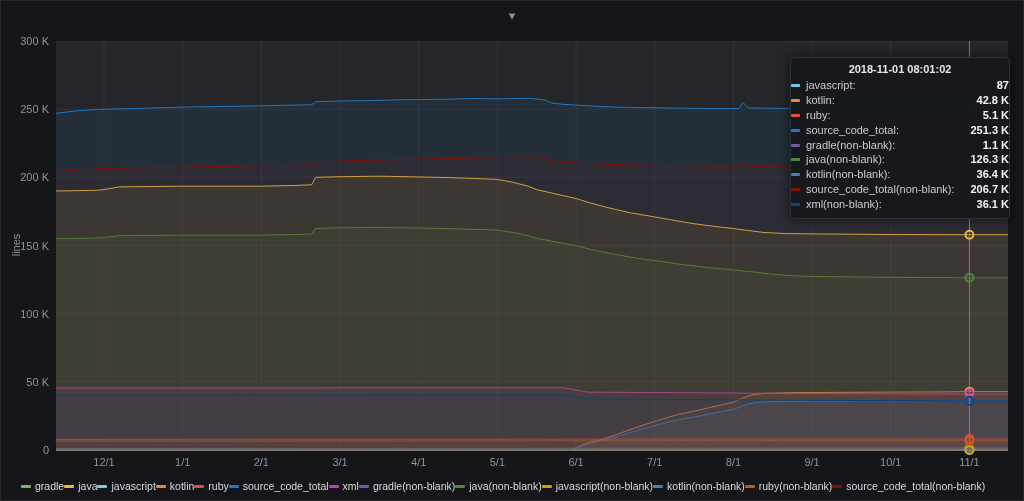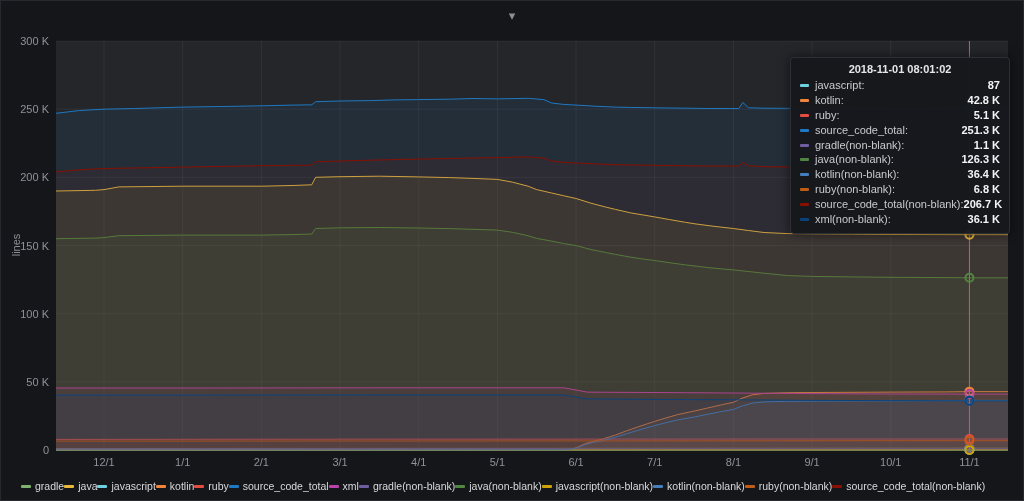--- a/index.html
+++ b/index.html
@@ -3,21 +3,21 @@
 <meta charset="utf-8">
 <style>
   *{margin:0;padding:0;box-sizing:border-box}
   html,body{width:1024px;height:501px;overflow:hidden}
   body{background:#0e0f12;font-family:"Liberation Sans",sans-serif;position:relative}
   .screen{position:absolute;inset:0;background:#15161a;border:1px solid #27292e}
   #chart-svg{position:absolute;left:0;top:0;width:1024px;height:501px}
   #chart-svg text{font-family:"Liberation Sans",sans-serif;font-size:11px}
   .caret{position:absolute;top:8px;left:50%;transform:translateX(-50%);color:#8b9096;font-size:13px;line-height:13px;cursor:pointer;z-index:6}
   .ylabel{position:absolute;left:0;top:238px;width:30px;text-align:center;font-size:11px;color:#8a8e95;transform:rotate(-90deg);z-index:2}
-  .tooltip{position:absolute;left:789px;top:56px;width:220px;background:rgba(22,24,28,0.97);border:1px solid #2c2f35;border-radius:4px;padding:5px 9px 6px;box-shadow:0 0 12px rgba(0,0,0,.55);font-size:11px;color:#d8d9da;z-index:5}
+  .tooltip{position:absolute;left:789px;top:56px;width:220px;background:rgba(22,24,28,0.97);border:1px solid #2c2f35;border-radius:4px;padding:5px 0 6px;box-shadow:0 0 12px rgba(0,0,0,.55);font-size:11px;color:#d8d9da;z-index:5}
   .tip-title{text-align:center;font-weight:bold;color:#e5e6e8;margin-bottom:3px}
   .tip-row{display:flex;align-items:center;height:14.9px;line-height:14.9px;white-space:nowrap}
   .tip-icon{width:9px;height:3px;border-radius:1px;margin-right:6px;flex:0 0 auto}
   .tip-label{color:#c9cacc}
   .tip-value{margin-left:auto;font-weight:bold;color:#f3f4f6}
   .legend{position:absolute;left:20px;right:6px;bottom:6px;height:16px;display:flex;align-items:center;font-size:10.5px;color:#d8d9da;white-space:nowrap;overflow:hidden;z-index:4}
   .legend-item{display:flex;align-items:center;cursor:pointer;flex:0 0 auto}
   .legend-icon{width:10px;height:3px;border-radius:1px;margin-right:4px}
 </style>
 </head>
@@ -144,25 +144,20 @@
           <span class="tip-icon" style="background: rgb(80, 134, 66);"></span>
           <span class="tip-label">java(non-blank):</span>
           <span class="tip-value">126.3 K</span>
         </div>
         <div class="tip-row">
           <span class="tip-icon" style="background: rgb(68, 126, 188);"></span>
           <span class="tip-label">kotlin(non-blank):</span>
           <span class="tip-value">36.4 K</span>
         </div>
         <div class="tip-row">
-          <span class="tip-icon" style="background: rgb(193, 92, 23);"></span>
-          <span class="tip-label">ruby(non-blank):</span>
-          <span class="tip-value">6.8 K</span>
-        </div>
-        <div class="tip-row">
           <span class="tip-icon" style="background: rgb(137, 15, 2);"></span>
           <span class="tip-label">source_code_total(non-blank):</span>
           <span class="tip-value">206.7 K</span>
         </div>
         <div class="tip-row">
           <span class="tip-icon" style="background: rgb(10, 67, 124);"></span>
           <span class="tip-label">xml(non-blank):</span>
           <span class="tip-value">36.1 K</span>
         </div>
       </div>

